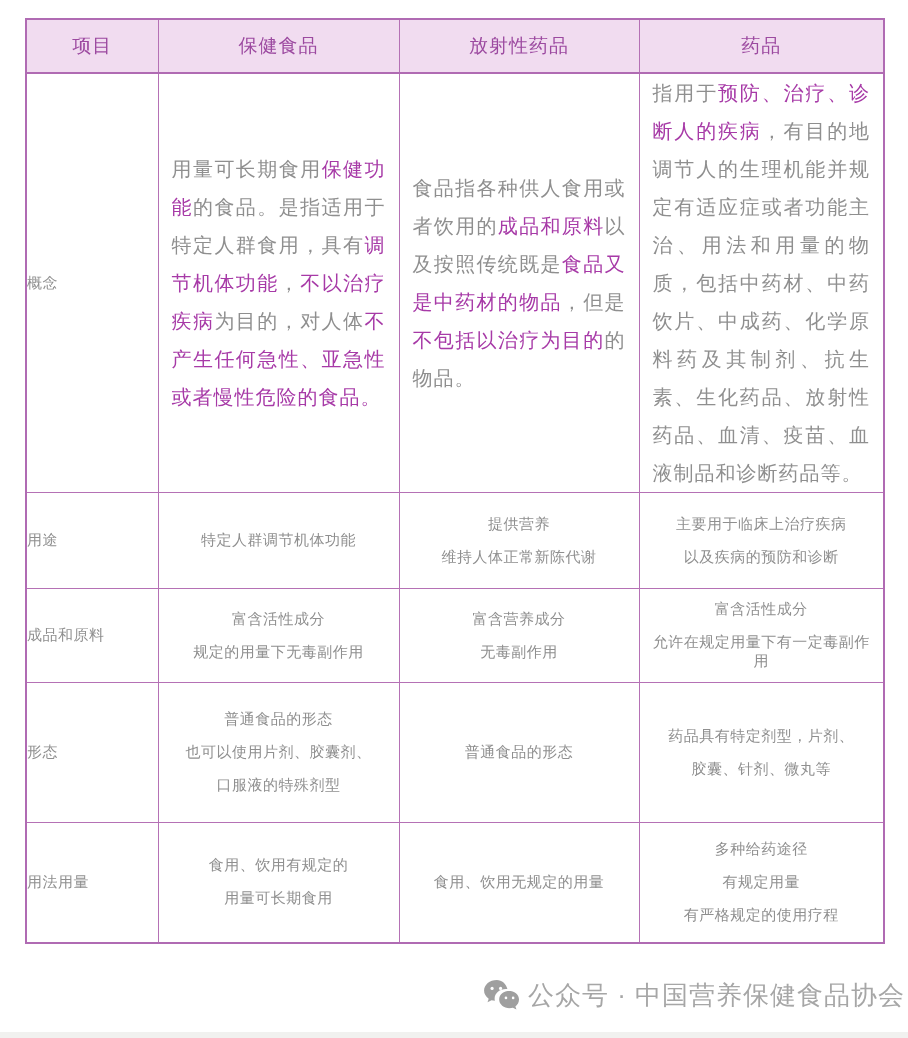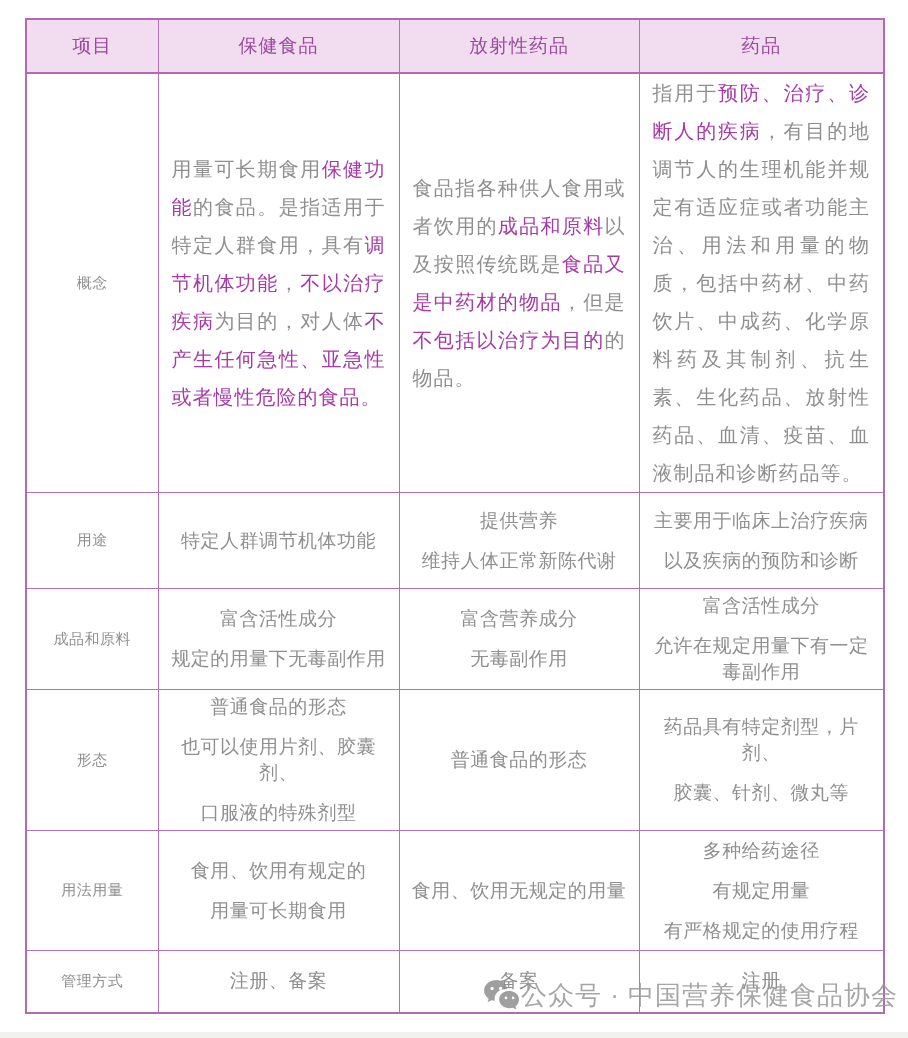--- a/index.html
+++ b/index.html
@@ -20,36 +20,36 @@
     border-bottom:2px solid #b06bb3;
   }
   .r-concept{height:362px}
   .r-use{height:96px}
   .r-tag{height:60px}
   .r-material{height:94px}
   .r-form{height:140px}
   .r-dosage{height:120px}
   .r-manage{height:62px}
   td.label{
-    color:#8f8f8f;font-size:15px;text-align:center;letter-spacing:0.5px;
+    color:#8f8f8f;font-size:15px;letter-spacing:0.5px;
   }
   .cell-segments{
     color:#8f8f8f;font-size:20px;line-height:38px;
     text-align:justify;text-justify:inter-character;
     padding:0 13px;letter-spacing:1px;
   }
   .cell-segments .hl{color:#a73aa7;}
   .cell-lines{
     display:flex;flex-direction:column;align-items:center;justify-content:center;
-    gap:14px;color:#8f8f8f;font-size:19px;text-align:center;letter-spacing:0.5px;
+    gap:14px;color:#8f8f8f;font-size:15px;text-align:center;letter-spacing:0.5px;
     padding:4px 6px;
   }
   .watermark{
     position:absolute;left:483px;top:978px;z-index:5;
-    display:flex;align-items:center;
+    display:flex;align-items:center;gap:7px;
     color:rgba(150,150,150,0.85);font-size:26px;letter-spacing:1px;
     white-space:nowrap;
   }
   .wechat-icon{width:38px;height:34px;flex:0 0 auto;opacity:0.85;}
   .bottom-strip{
     position:absolute;left:0;bottom:0;width:908px;height:6px;background:#f1f1ef;
   }
 </style>
 </head>
 <body>
@@ -158,38 +158,20 @@
           </div>
         </td>
       <td>
           <div class="cell-lines">
             <div class="line">多种给药途径</div>
             <div class="line">有规定用量</div>
             <div class="line">有严格规定的使用疗程</div>
           </div>
         </td>
     </tr>
-    <tr class="r-manage">
-      <td class="label">管理方式</td>
-      <td>
-          <div class="cell-lines">
-            <div class="line">注册、备案</div>
-          </div>
-        </td>
-      <td>
-          <div class="cell-lines">
-            <div class="line">备案</div>
-          </div>
-        </td>
-      <td>
-          <div class="cell-lines">
-            <div class="line">注册</div>
-          </div>
-        </td>
-    </tr>
   </tbody>
 </table>
 
 <div class="watermark">
   <svg class="wechat-icon" viewBox="0 0 40 36" xmlns="http://www.w3.org/2000/svg">
     <g fill="#8f8f8f">
       <path d="M14.5 1C7 1 1 6 1 12.2c0 3.5 1.9 6.6 4.9 8.6l-1.2 3.7 4.2-2.1c1.1.3 2.3.5 3.6.6-.2-.8-.3-1.6-.3-2.4 0-5.6 5.4-10 12-10 .5 0 1 0 1.5.1C24.5 5 19.9 1 14.5 1z"></path>
       <path d="M28 12.5c-6.1 0-11 4.1-11 9.2 0 5.1 4.9 9.2 11 9.2 1.2 0 2.4-.2 3.5-.5l3.8 1.9-1.1-3.3c2.3-1.7 3.8-4.3 3.8-7.3 0-5.1-4.9-9.2-11-9.2z"></path>
     </g>
     <circle cx="9.5" cy="10" r="1.7" fill="#ffffff"></circle>

